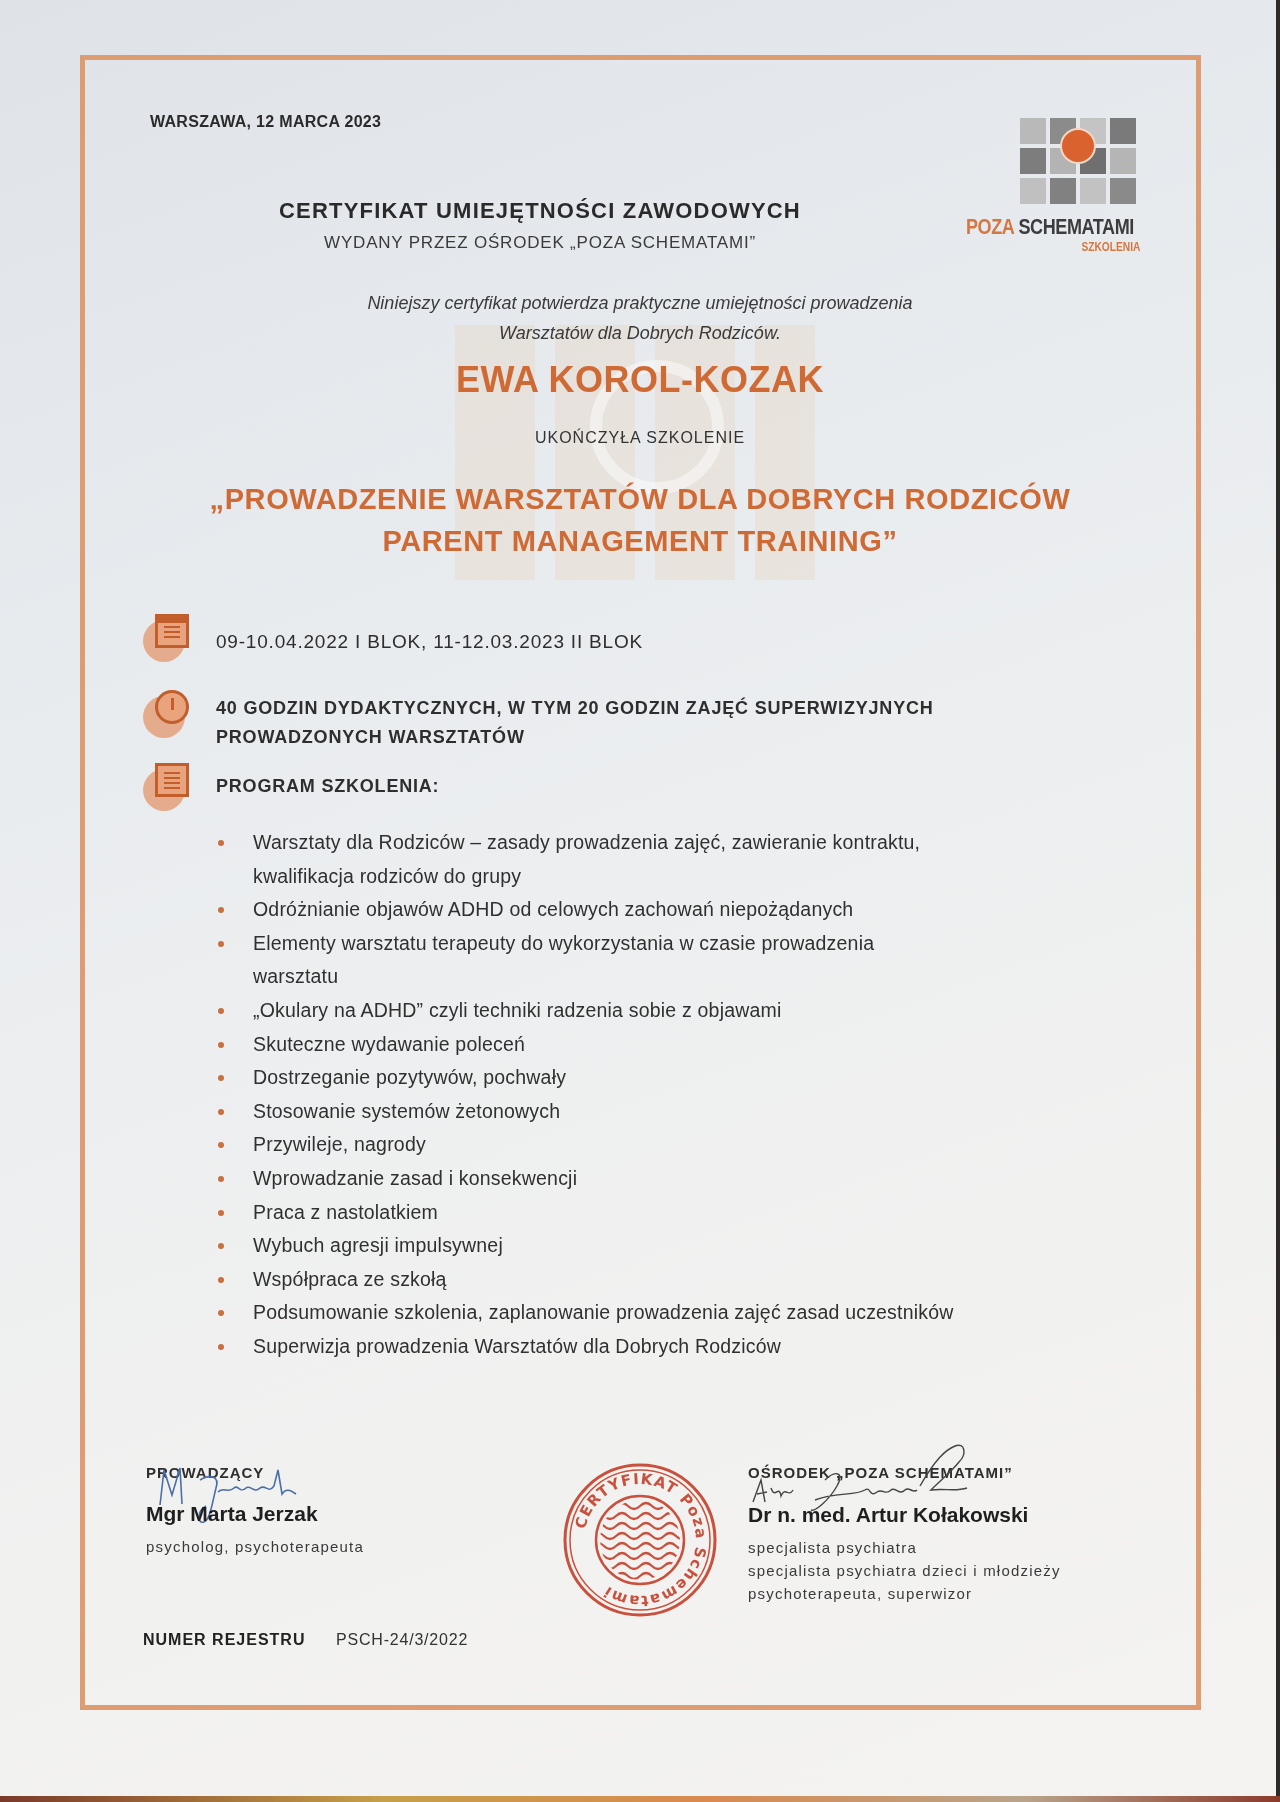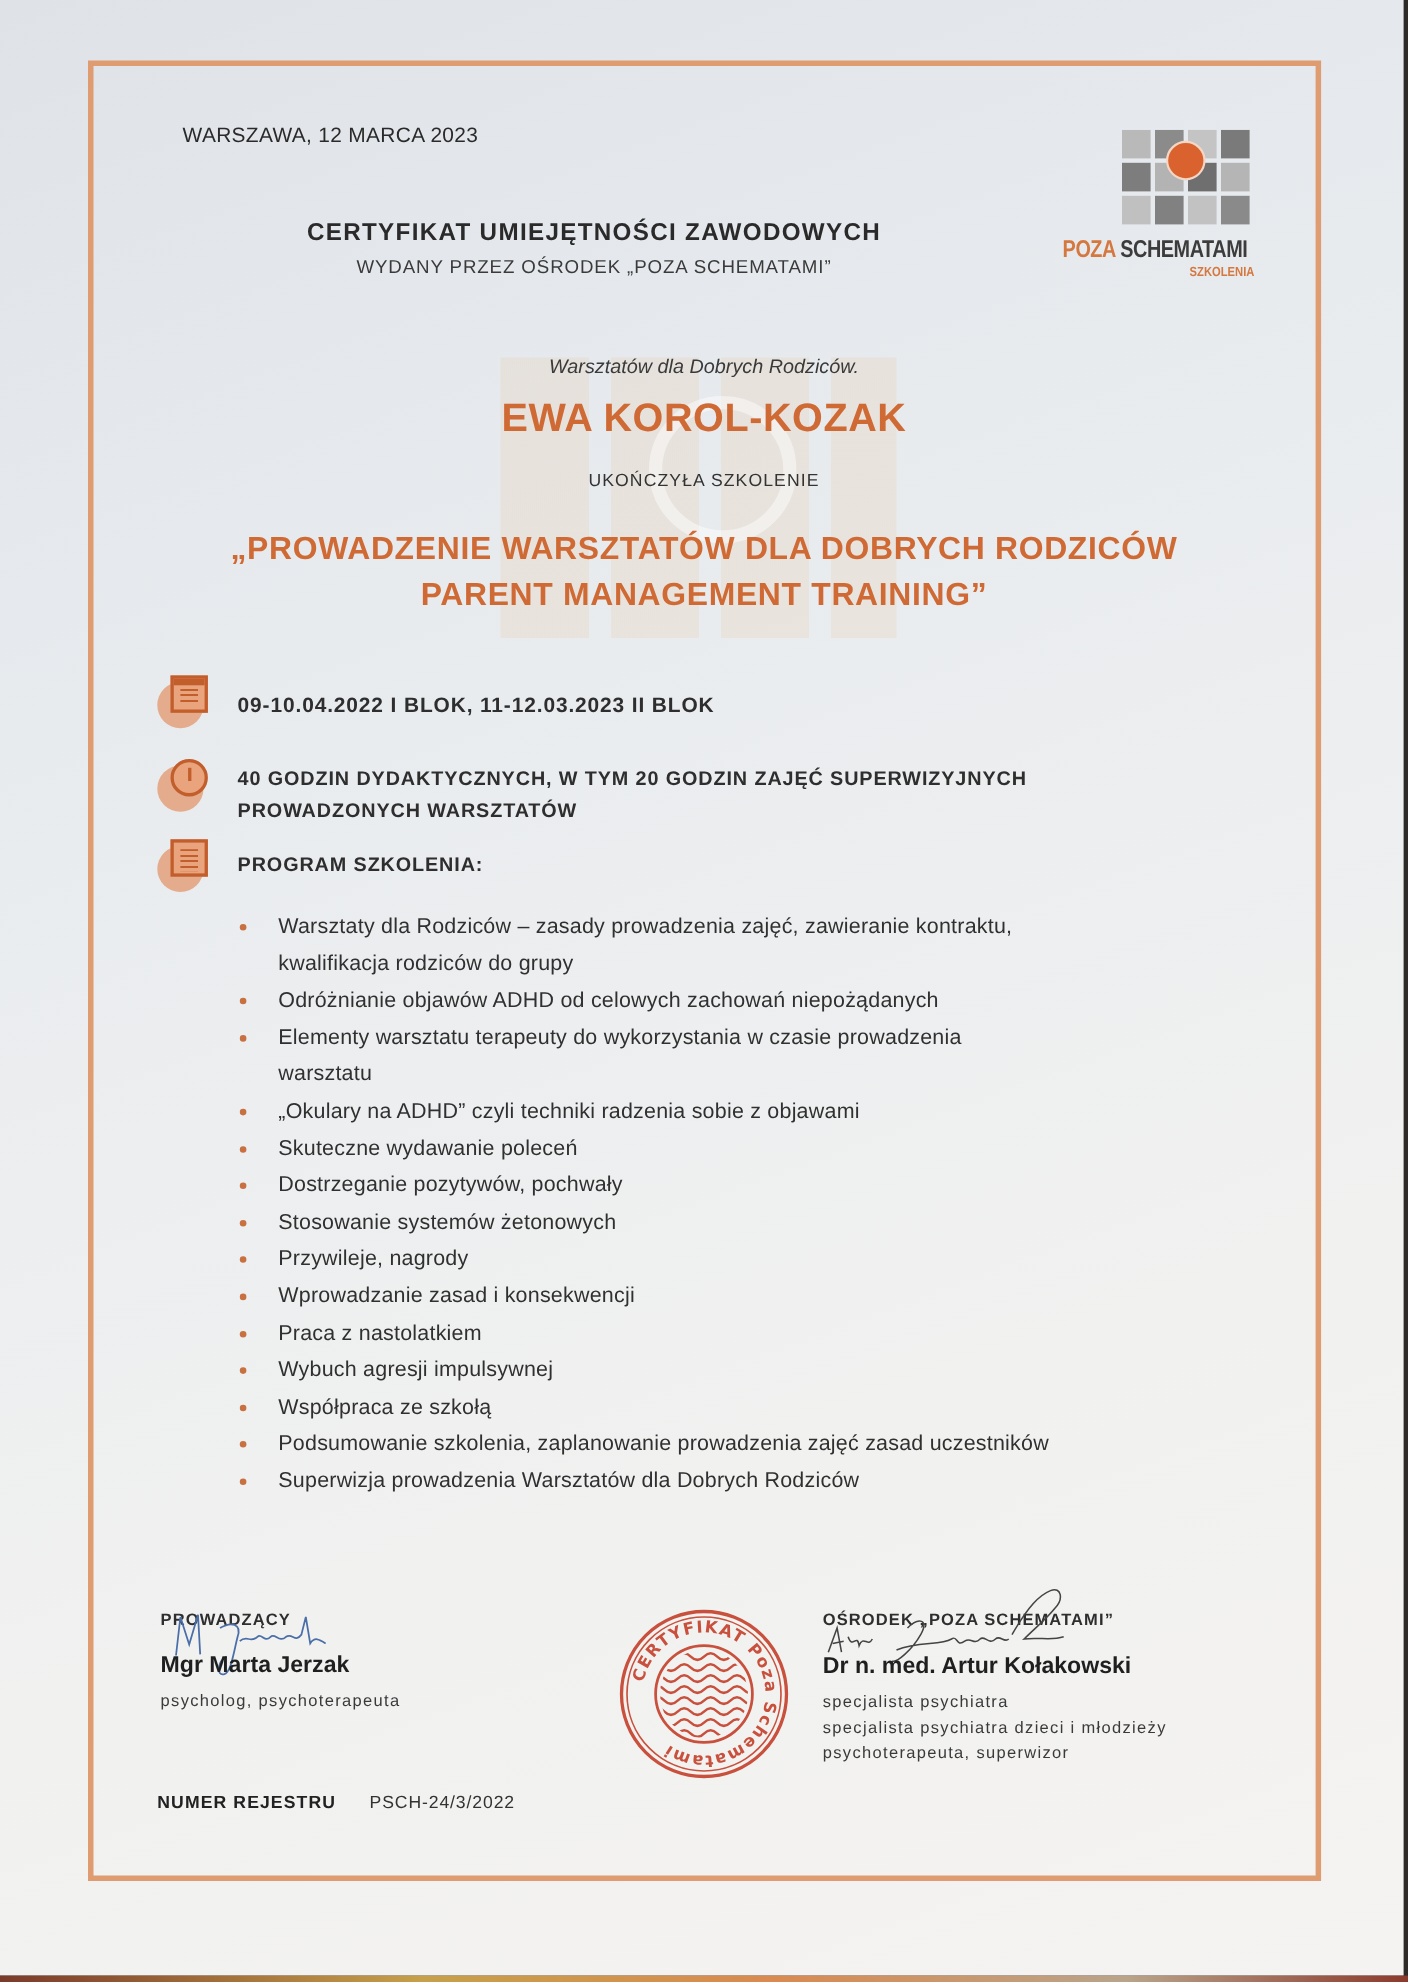--- a/index.html
+++ b/index.html
@@ -16,21 +16,21 @@
     position: absolute; left: 0; top: 1796px; width: 1280px; height: 6px;
     background: linear-gradient(90deg, #7a3a2a 0%, #c6a04a 30%, #d98a50 55%, #b9a48a 80%, #8b3a2c 100%);
   }
   .frame {
     position: absolute; left: 80px; top: 55px; width: 1111px; height: 1645px;
     border: 5px solid #df9c70;
     box-sizing: content-box;
   }
   .abs { position: absolute; white-space: nowrap; }
 
-  .date { left: 166px; top: 113px; font-size: 19px; font-weight: normal; letter-spacing: 0.3px; color: #2a2a2a; }
+  .date { left: 150px; top: 113px; font-size: 16px; font-weight: bold; letter-spacing: 0.3px; color: #2a2a2a; }
 
   .center-col { position: absolute; left: 130px; width: 1020px; text-align: center; }
   .cert-title { top: 198px; font-size: 22px; font-weight: bold; letter-spacing: 1.2px; color: #2a2a2a; left: 180px; width: 720px; }
   .cert-sub { top: 233px; font-size: 17px; color: #3a3a3a; letter-spacing: 0.8px; left: 180px; width: 720px; }
   .intro1 { top: 293px; font-size: 18px; font-style: italic; color: #3a3a3a; left: 200px; width: 880px; }
   .intro2 { top: 323px; font-size: 18px; font-style: italic; color: #3a3a3a; left: 200px; width: 880px; }
   .name { top: 359px; font-size: 36px; font-weight: bold; color: #d06a35; left: 200px; width: 880px; letter-spacing: 0.5px; }
   .completed { top: 429px; font-size: 16px; color: #333; letter-spacing: 1px; left: 200px; width: 880px; }
   .course1 { top: 483px; font-size: 29px; font-weight: bold; color: #d06a35; letter-spacing: 0.6px; left: 140px; width: 1000px; }
   .course2 { top: 525px; font-size: 29px; font-weight: bold; color: #d06a35; letter-spacing: 0.6px; left: 140px; width: 1000px; }
@@ -56,21 +56,21 @@
     box-sizing: border-box; border: 3px solid #c25d2c; background: #e9a47d;
   }
   .info-icon .glyph.round { border-radius: 50%; }
   .info-icon .lines {
     position: absolute; left: 6px; right: 6px; top: 9px; height: 14px;
     background: repeating-linear-gradient(180deg, #c25d2c 0 2px, transparent 2px 5px);
   }
   .info-icon .cal-top { position: absolute; left: 0; right: 0; top: 0; height: 6px; background: #c25d2c; }
   .info-icon .hand { position: absolute; left: 13px; top: 5px; width: 3px; height: 12px; background: #c25d2c; }
 
-  .info-text { font-size: 19px; font-weight: bold; color: #2e2e2e; letter-spacing: 0.8px; }
+  .info-text { font-size: 19px; font-weight: normal; color: #2e2e2e; letter-spacing: 0.8px; }
   .info-text.normal { font-size: 18px; font-weight: bold; }
 
   .prog-list { position: absolute; left: 215px; top: 826px; margin: 0; padding: 0; list-style: none; }
   .prog-list li { position: relative; padding-left: 38px; font-size: 19.5px; color: #303030; line-height: 33.6px; white-space: nowrap; letter-spacing: 0.2px; }
   .prog-list li .bullet {
     position: absolute; left: 3px; top: 14px; width: 6px; height: 6px; border-radius: 50%; background: #c8703f;
   }
 
   .sig-label { font-size: 15px; font-weight: bold; color: #2e2e2e; letter-spacing: 1px; }
   .sig-name { font-size: 21px; font-weight: bold; color: #1f1f1f; }
@@ -116,20 +116,21 @@
     </svg>
     <div class="logo-text-1"><span class="p1">POZA</span> <span class="p2">SCHEMATAMI</span></div>
     <div class="logo-text-2">SZKOLENIA</div>
   </div>
 
   <div class="watermark"></div>
   <div class="watermark-circle"></div>
 
   <div class="center-col cert-title">CERTYFIKAT UMIEJĘTNOŚCI ZAWODOWYCH</div>
   <div class="center-col cert-sub">WYDANY PRZEZ OŚRODEK „POZA SCHEMATAMI”</div>
+  <div class="center-col intro1">Niniejszy certyfikat potwierdza praktyczne umiejętności prowadzenia</div>
   <div class="center-col intro2">Warsztatów dla Dobrych Rodziców.</div>
   <div class="center-col name">EWA KOROL-KOZAK</div>
   <div class="center-col completed">UKOŃCZYŁA SZKOLENIE</div>
   <div class="center-col course2">PARENT MANAGEMENT TRAINING”</div>
   <div class="center-col course1">„PROWADZENIE WARSZTATÓW DLA DOBRYCH RODZICÓW</div>
 
   <div class="info-icon" style="left:143px; top:614px;">
     <div class="blob"></div>
     <div class="glyph">
         <div class="cal-top"></div>

